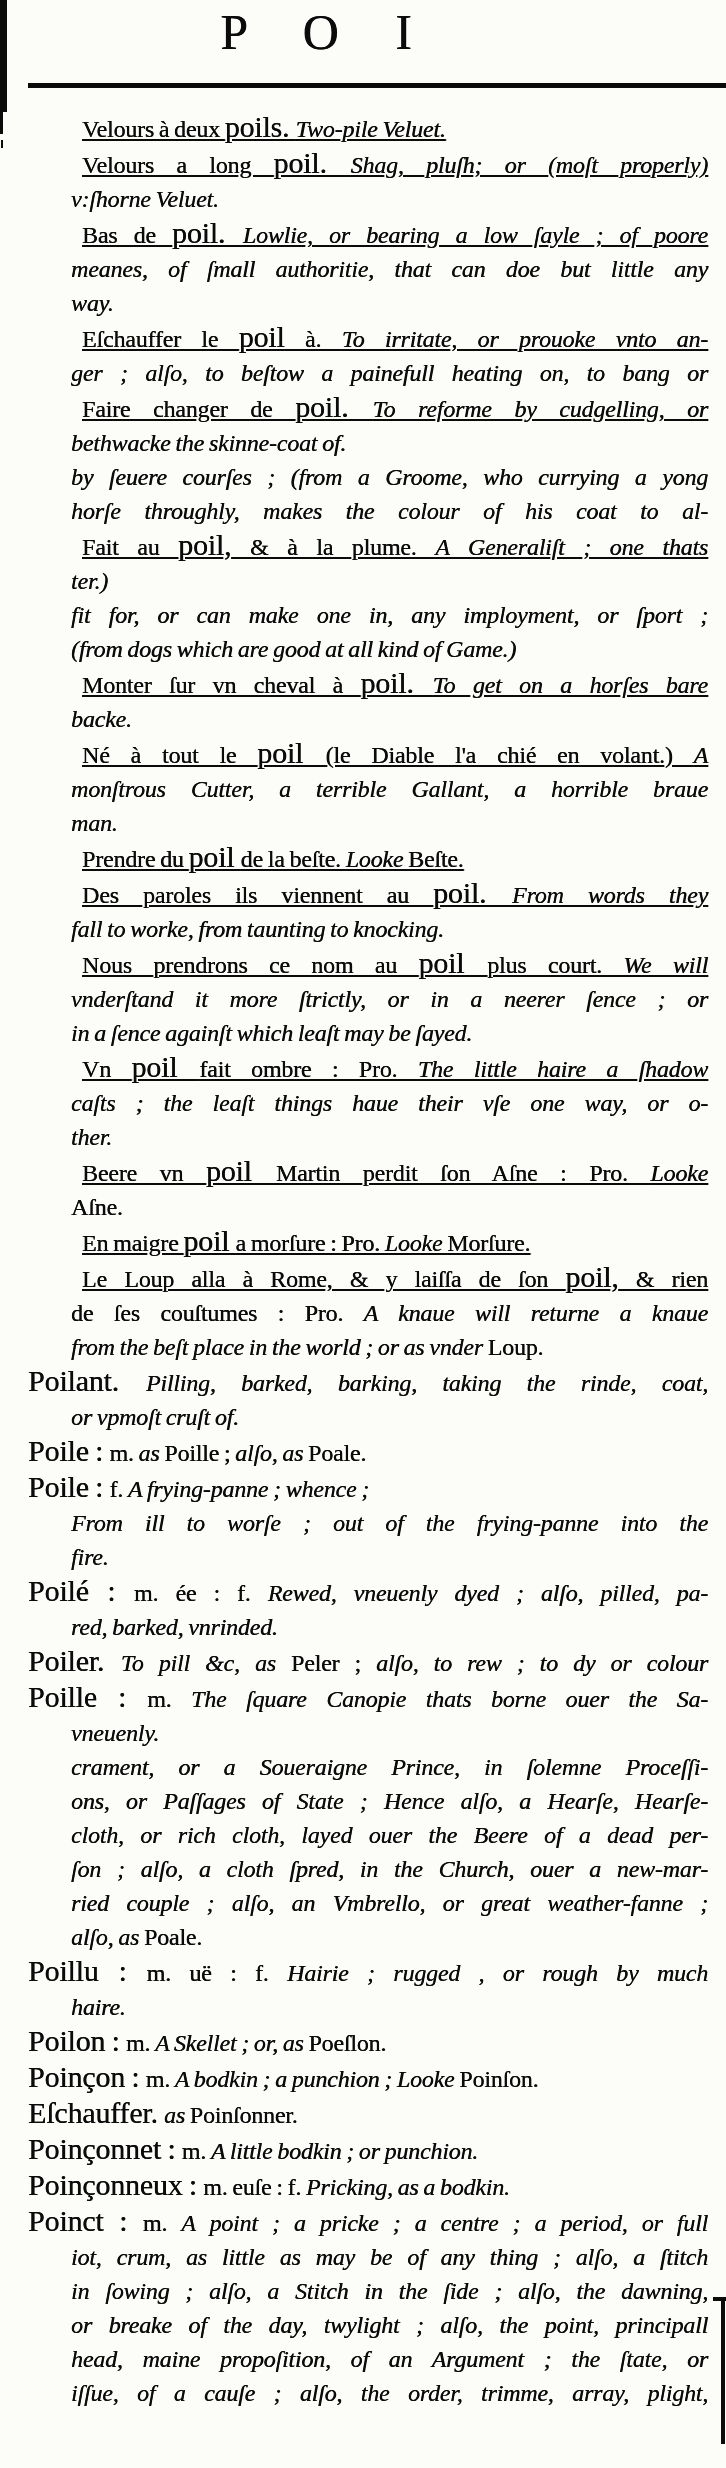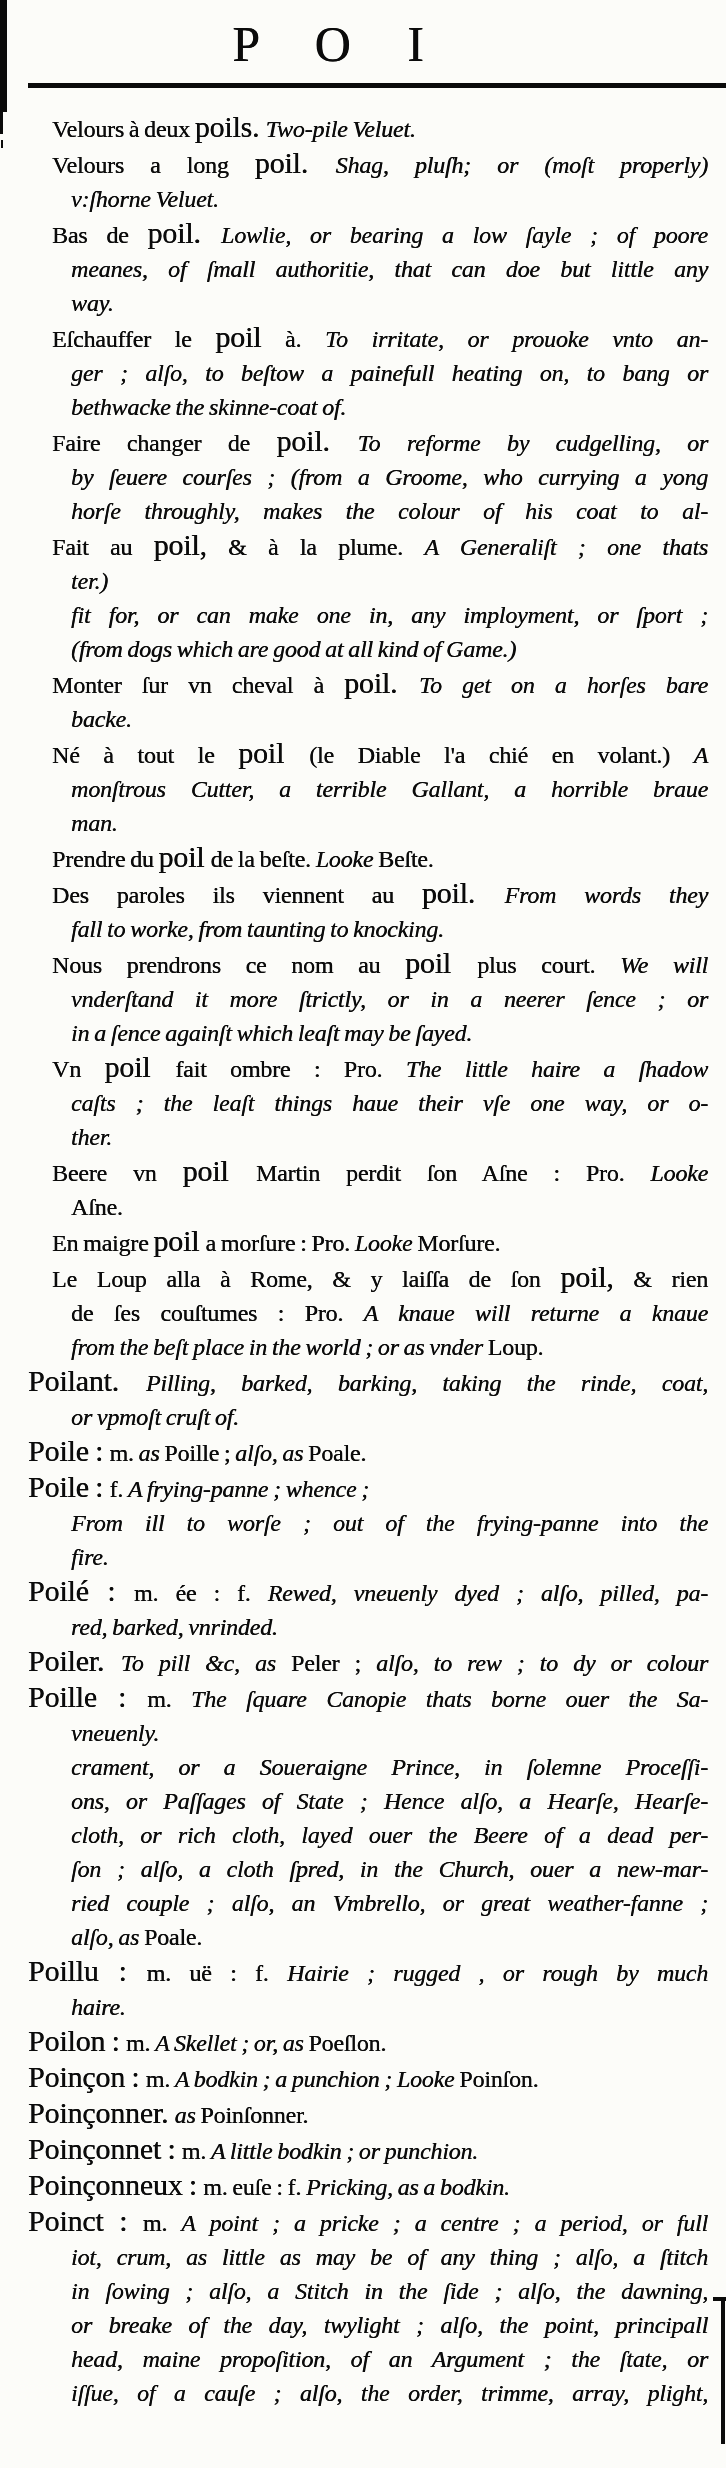--- a/index.html
+++ b/index.html
@@ -7,35 +7,35 @@
     width:726px;height:2468px;position:relative;overflow:hidden;
     background:var(--paper,#fcfcf9);
     font-family:"Liberation Serif","DejaVu Serif",serif;
     color:var(--ink,#0b0b0b);
   }
   .page{position:absolute;inset:0;}
   .gutter-a{position:absolute;left:0;top:0;width:7px;height:112px;background:var(--ink,#0b0b0b);}
   .gutter-b{position:absolute;left:0;top:112px;width:3px;height:22px;background:var(--ink,#0b0b0b);}
   .gutter-c{position:absolute;left:1px;top:140px;width:2px;height:8px;background:var(--ink,#0b0b0b);}
   .header{
-    position:absolute;top:2px;left:0;width:632px;margin:12px;
+    position:absolute;top:2px;left:0;width:632px;margin:0;
     text-align:center;font-size:50px;font-weight:400;line-height:60px;
     letter-spacing:14px;word-spacing:16px;text-indent:14px;
     text-shadow:0.4px 0 0 currentColor;
   }
   .rule{position:absolute;left:28px;right:0;top:83px;height:5px;background:var(--ink,#0b0b0b);}
   .text{position:absolute;top:110px;left:0;width:726px;}
   .line{
     font-size:24px;line-height:34px;margin-right:18px;
     letter-spacing:-0.2px;word-spacing:-1px;
     text-shadow:0.35px 0 0 currentColor;
     white-space:normal;
   }
   .line.main{margin-left:28px;}
-  .line.sub{margin-left:52px;}
+  .line.sub{margin-left:82px;text-decoration:underline;}
   .line.cont{margin-left:71px;}
   .line.just{text-align:justify;text-align-last:justify;}
   .seg-r{font-style:normal;}
   .seg-i{font-style:italic;}
   .seg-h{font-style:normal;font-size:30px;}
   .edge-v{position:absolute;right:1px;top:2297px;width:4px;height:147px;background:var(--ink,#0b0b0b);}
   .edge-h{position:absolute;right:0;top:2297px;width:13px;height:4px;background:var(--ink,#0b0b0b);}
 </style>
 </head>
 <body style="--ink: #0b0b0b; --paper: #fcfcf9;">
@@ -48,22 +48,22 @@
   <div class="rule"></div>
   <div class="text">
       <div class="line sub"><span class="seg-r">Velours à deux </span><span class="seg-h">poils. </span><span class="seg-i">Two-pile Veluet.</span></div>
       <div class="line sub just"><span class="seg-r">Velours a long </span><span class="seg-h">poil. </span><span class="seg-i">Shag, pluſh; or (moſt properly)</span></div>
       <div class="line cont"><span class="seg-i">v:ſhorne Veluet.</span></div>
       <div class="line sub just"><span class="seg-r">Bas de </span><span class="seg-h">poil. </span><span class="seg-i">Lowlie, or bearing a low ſayle ; of poore</span></div>
       <div class="line cont just"><span class="seg-i">meanes, of ſmall authoritie, that can doe but little any</span></div>
       <div class="line cont"><span class="seg-i">way.</span></div>
       <div class="line sub just"><span class="seg-r">Eſchauffer le </span><span class="seg-h">poil</span><span class="seg-r"> à. </span><span class="seg-i">To irritate, or prouoke vnto an-</span></div>
       <div class="line cont just"><span class="seg-i">ger ; alſo, to beſtow a painefull heating on, to bang or</span></div>
+      <div class="line sub just"><span class="seg-r">Faire changer de </span><span class="seg-h">poil. </span><span class="seg-i">To reforme by cudgelling, or</span></div>
       <div class="line cont"><span class="seg-i">bethwacke the skinne-coat of.</span></div>
-      <div class="line sub just"><span class="seg-r">Faire changer de </span><span class="seg-h">poil. </span><span class="seg-i">To reforme by cudgelling, or</span></div>
       <div class="line cont just"><span class="seg-i">by ſeuere courſes ; (from a Groome, who currying a yong</span></div>
       <div class="line cont just"><span class="seg-i">horſe throughly, makes the colour of his coat to al-</span></div>
       <div class="line sub just"><span class="seg-r">Fait au </span><span class="seg-h">poil,</span><span class="seg-r"> &amp; à la plume. </span><span class="seg-i">A Generaliſt ; one thats</span></div>
       <div class="line cont"><span class="seg-i">ter.)</span></div>
       <div class="line cont just"><span class="seg-i">fit for, or can make one in, any imployment, or ſport ;</span></div>
       <div class="line cont"><span class="seg-i">(from dogs which are good at all kind of Game.)</span></div>
       <div class="line sub just"><span class="seg-r">Monter ſur vn cheval à </span><span class="seg-h">poil. </span><span class="seg-i">To get on a horſes bare</span></div>
       <div class="line cont"><span class="seg-i">backe.</span></div>
       <div class="line sub just"><span class="seg-r">Né à tout le </span><span class="seg-h">poil </span><span class="seg-r">(le Diable l'a chié en volant.) </span><span class="seg-i">A</span></div>
       <div class="line cont just"><span class="seg-i">monſtrous Cutter, a terrible Gallant, a horrible braue</span></div>
@@ -97,21 +97,21 @@
       <div class="line cont just"><span class="seg-i">crament, or a Soueraigne Prince, in ſolemne Proceſſi-</span></div>
       <div class="line cont just"><span class="seg-i">ons, or Paſſages of State ; Hence alſo, a Hearſe, Hearſe-</span></div>
       <div class="line cont just"><span class="seg-i">cloth, or rich cloth, layed ouer the Beere of a dead per-</span></div>
       <div class="line cont just"><span class="seg-i">ſon ; alſo, a cloth ſpred, in the Church, ouer a new-mar-</span></div>
       <div class="line cont just"><span class="seg-i">ried couple ; alſo, an Vmbrello, or great weather-fanne ;</span></div>
       <div class="line cont"><span class="seg-i">alſo, as </span><span class="seg-r">Poale.</span></div>
       <div class="line main just"><span class="seg-h">Poillu : </span><span class="seg-r">m. uë : f. </span><span class="seg-i">Hairie ; rugged , or rough by much</span></div>
       <div class="line cont"><span class="seg-i">haire.</span></div>
       <div class="line main"><span class="seg-h">Poilon : </span><span class="seg-r">m. </span><span class="seg-i">A Skellet ; or, as </span><span class="seg-r">Poeſlon.</span></div>
       <div class="line main"><span class="seg-h">Poinçon : </span><span class="seg-r">m. </span><span class="seg-i">A bodkin ; a punchion ; Looke </span><span class="seg-r">Poinſon.</span></div>
-      <div class="line main"><span class="seg-h">Poinçonner. </span><span class="seg-i">as </span><span class="seg-r">Poinſonner.</span></div>
+      <div class="line main"><span class="seg-h">Eſchauffer. </span><span class="seg-i">as </span><span class="seg-r">Poinſonner.</span></div>
       <div class="line main"><span class="seg-h">Poinçonnet : </span><span class="seg-r">m. </span><span class="seg-i">A little bodkin ; or punchion.</span></div>
       <div class="line main"><span class="seg-h">Poinçonneux : </span><span class="seg-r">m. euſe : f. </span><span class="seg-i">Pricking, as a bodkin.</span></div>
       <div class="line main just"><span class="seg-h">Poinct : </span><span class="seg-r">m. </span><span class="seg-i">A point ; a pricke ; a centre ; a period, or full</span></div>
       <div class="line cont just"><span class="seg-i">iot, crum, as little as may be of any thing ; alſo, a ſtitch</span></div>
       <div class="line cont just"><span class="seg-i">in ſowing ; alſo, a Stitch in the ſide ; alſo, the dawning,</span></div>
       <div class="line cont just"><span class="seg-i">or breake of the day, twylight ; alſo, the point, principall</span></div>
       <div class="line cont just"><span class="seg-i">head, maine propoſition, of an Argument ; the ſtate, or</span></div>
       <div class="line cont just"><span class="seg-i">iſſue, of a cauſe ; alſo, the order, trimme, array, plight,</span></div>
     </div>
   <div class="edge-v"></div>

